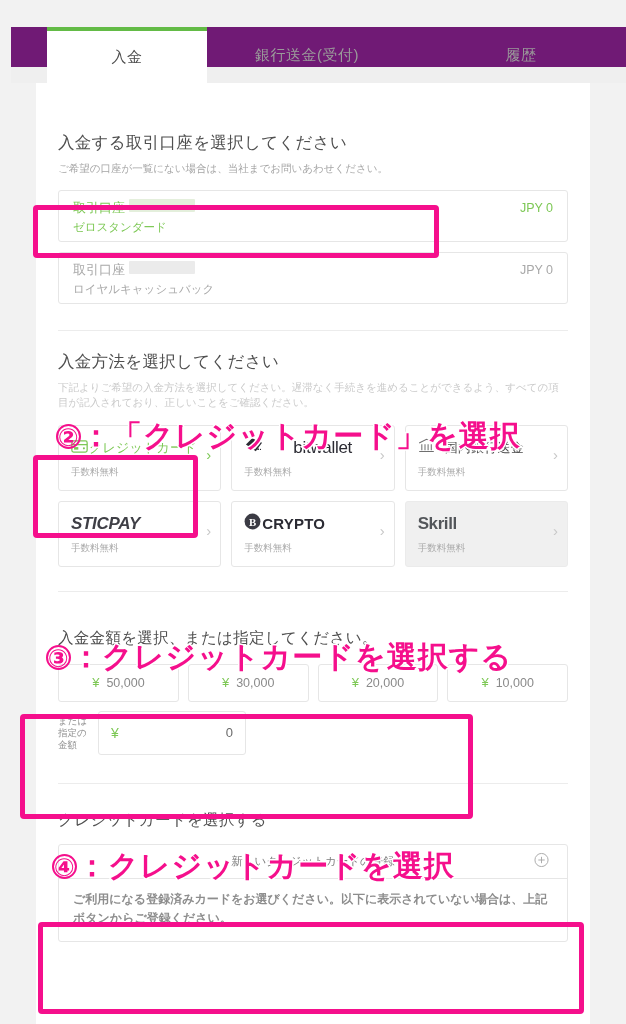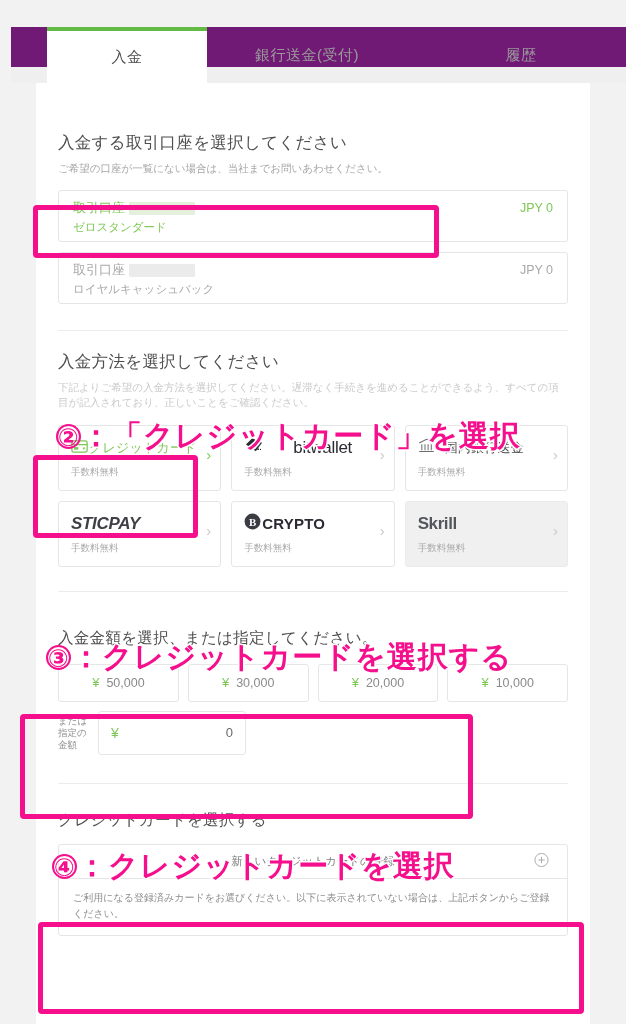--- a/index.html
+++ b/index.html
@@ -56,21 +56,21 @@
   p.section-sub {
     font-size: 10.5px; color: #a5a5a5; line-height: 1.45; margin-top: 7px;
   }
 
   
   .acct {
     border: 1px solid var(--line); background: #fff; border-radius: 3px;
     height: 52px; padding: 8px 14px; position: relative;
   }
   .acct .row1 { display: flex; justify-content: space-between; align-items: center; }
-  .acct .lbl { font-size: 13px; display: flex; align-items: center; gap: 0; }
+  .acct .lbl { font-size: 13px; display: flex; align-items: flex-start; gap: 0; }
   .acct .sub { font-size: 11.5px; margin-top: 3px; }
   .acct.sel .lbl, .acct.sel .sub, .acct.sel .amt { color: var(--green-soft); }
   .acct.off .lbl, .acct.off .sub, .acct.off .amt { color: #a8a8a8; }
   .acct .amt { font-size: 12.5px; }
   .redact { display: inline-block; height: 13px; margin-left: 4px; border-radius: 1px; }
   .acct.sel .redact { width: 66px; background: #e4efdc; }
   .acct.off .redact { width: 66px; background: #ebebeb; }
 
   hr.sep { border: 0; border-top: 1px solid #ececec; margin: 0; }
 
@@ -113,21 +113,21 @@
   .custom-in .val { font-size: 13px; color: #6b6b6b; }
 
   
   .cardbox { border: 1px solid var(--line); border-radius: 3px; background: #fff; }
   .cardbox .hdr {
     height: 34px; display: flex; align-items: center; justify-content: center;
     position: relative; border-bottom: 1px solid var(--line);
     font-size: 11.5px; color: #7d7d7d;
   }
   .cardbox .plus { position: absolute; right: 18px; top: 50%; transform: translateY(-50%); }
-  .cardbox .note { font-size: 10px; color: #8d8d8d; line-height: 1.6; padding: 11px 14px 13px; }
+  .cardbox .note { font-size: 12px; color: #8d8d8d; line-height: 1.6; padding: 11px 14px 13px; font-weight: bold; }
 
   
   .hl { position: absolute; border: 5px solid var(--pink); border-radius: 4px; pointer-events: none; }
   .anno {
     position: absolute; color: var(--pink); font-weight: bold; white-space: nowrap;
     -webkit-text-stroke: 3px #fff; paint-order: stroke fill;
     letter-spacing: 1px;
   }
   .anno span { position: relative; }
   .circnum {

